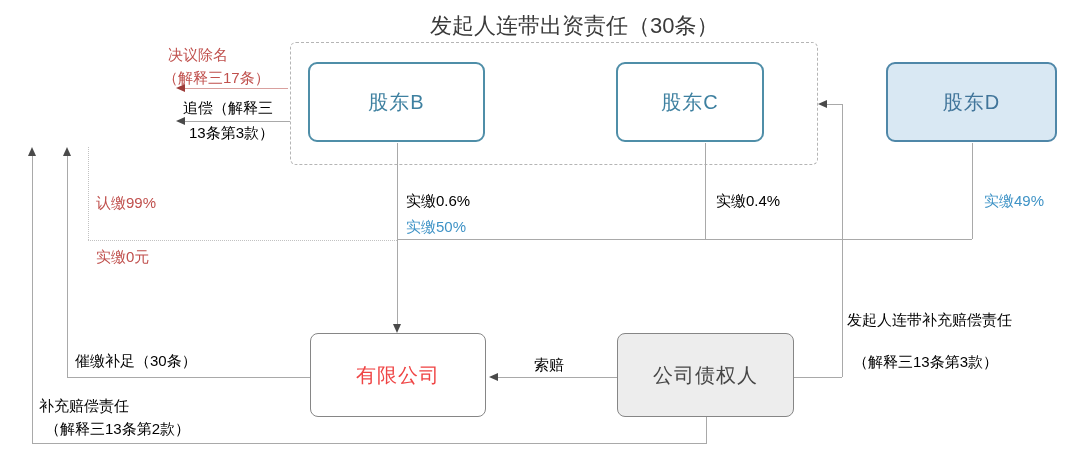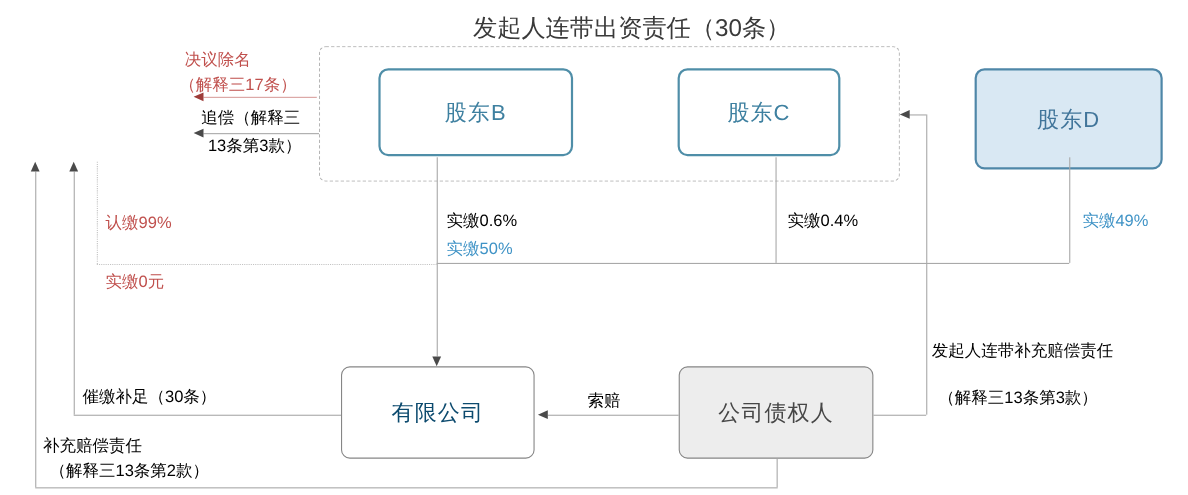--- a/index.html
+++ b/index.html
@@ -6,24 +6,24 @@
   #canvas{
     position:relative;width:1080px;height:450px;background:#fff;
     font-family:"Liberation Sans","DejaVu Sans",sans-serif;overflow:hidden;
   }
   .box{
     position:absolute;display:flex;align-items:center;justify-content:center;
     background:#fff;border-radius:9px;font-size:20px;letter-spacing:1px;
     box-sizing:border-box;
   }
   .box-a{left:4px;top:60px;width:170px;height:86px;border:2px solid #9e3c39;color:#ae403c;}
-  .box-b{left:308px;top:62px;width:177px;height:80px;border:2px solid #4f8ea8;color:#3e80a0;margin-left:36px;}
+  .box-b{left:308px;top:62px;width:177px;height:80px;border:2px solid #4f8ea8;color:#3e80a0;}
   .box-c{left:616px;top:62px;width:148px;height:80px;border:2px solid #4f8ea8;color:#3e80a0;}
-  .box-d{left:886px;top:62px;width:171px;height:92px;border:2px solid #4f87a8;color:#41759a;background:#d9e8f3;}
-  .box-co{left:310px;top:333px;width:176px;height:84px;border:1.5px solid #868686;color:#0c4a6e;border-radius:8px;}
+  .box-d{left:886px;top:62px;width:171px;height:80px;border:2px solid #4f87a8;color:#41759a;background:#d9e8f3;}
+  .box-co{left:310px;top:333px;width:176px;height:84px;border:1.5px solid #868686;color:#ef4444;border-radius:8px;}
   .box-cr{left:617px;top:333px;width:177px;height:84px;border:1.5px solid #868686;color:#464646;background:#ededed;border-radius:8px;}
   .group-dashed{
     position:absolute;left:290px;top:42px;width:528px;height:123px;
     border:1px dashed #b5b5b5;border-radius:6px;box-sizing:border-box;
   }
   .lbl{position:absolute;font-size:15px;color:#000000;white-space:nowrap;line-height:1.15;}
   .lbl.red{color:#c0504d;}
   .lbl.blue{color:#3f93c6;}
   .lbl.center{text-align:left;}
   .title{position:absolute;left:430px;top:11px;width:250px;text-align:center;font-size:22px;color:#3a3a3a;white-space:nowrap;}

